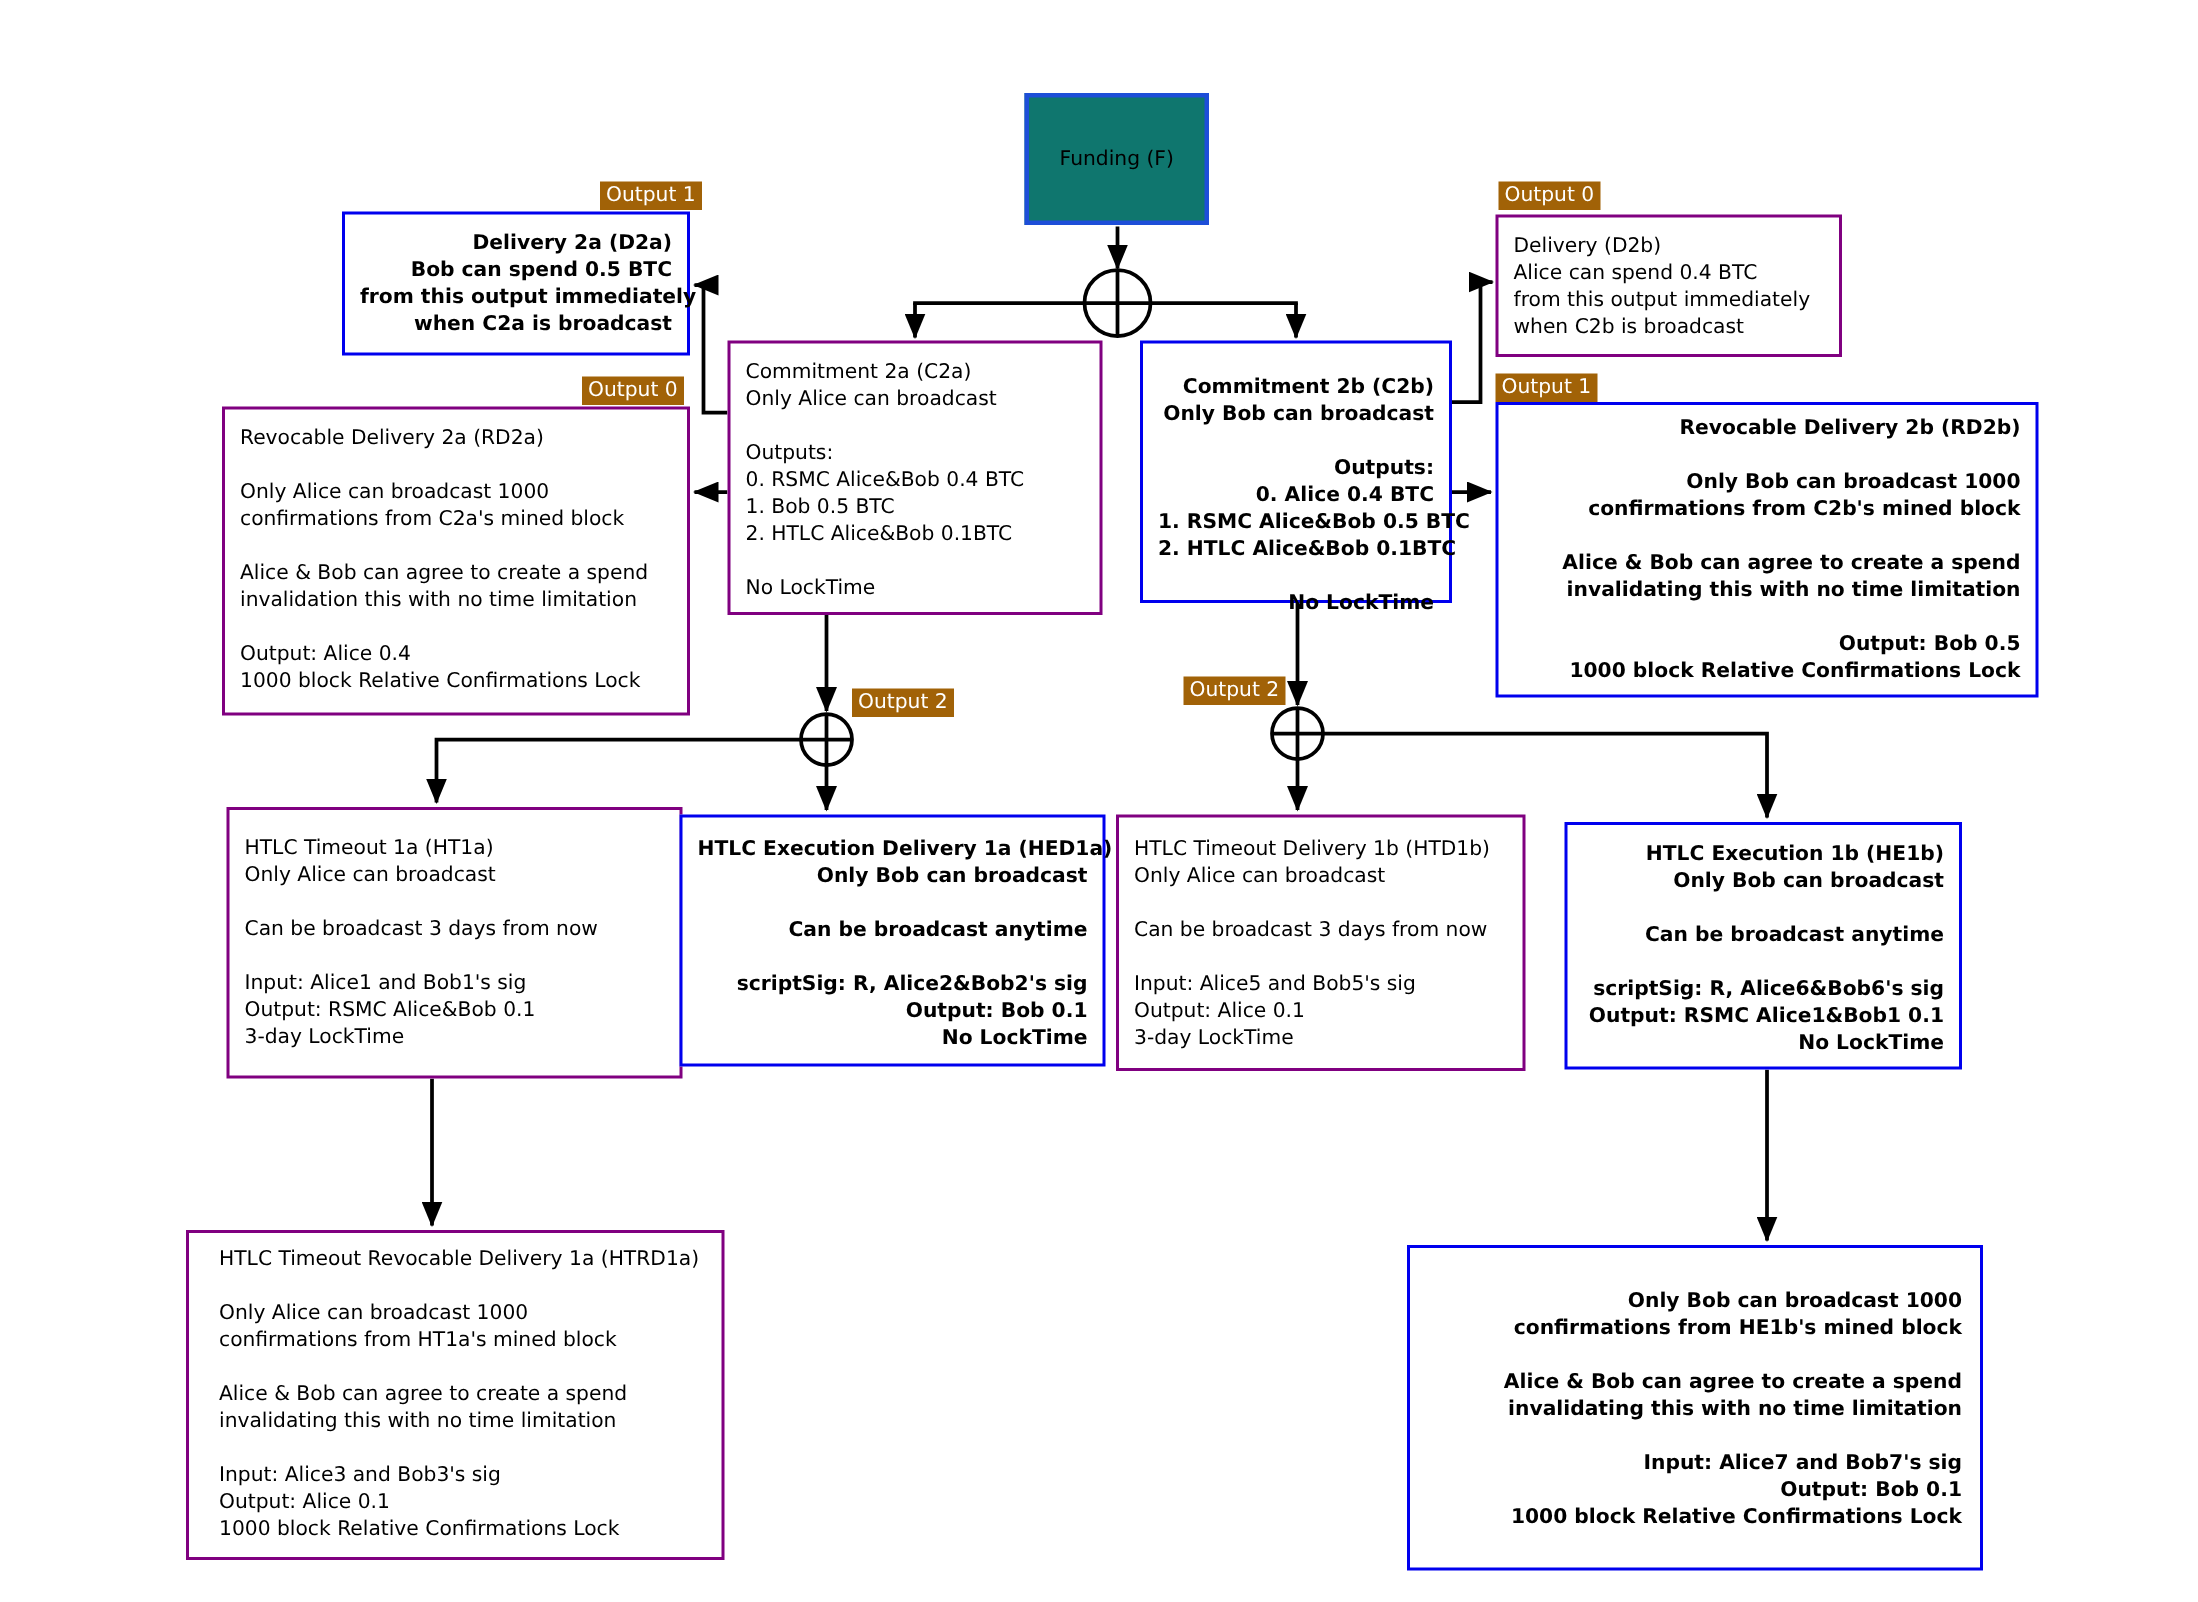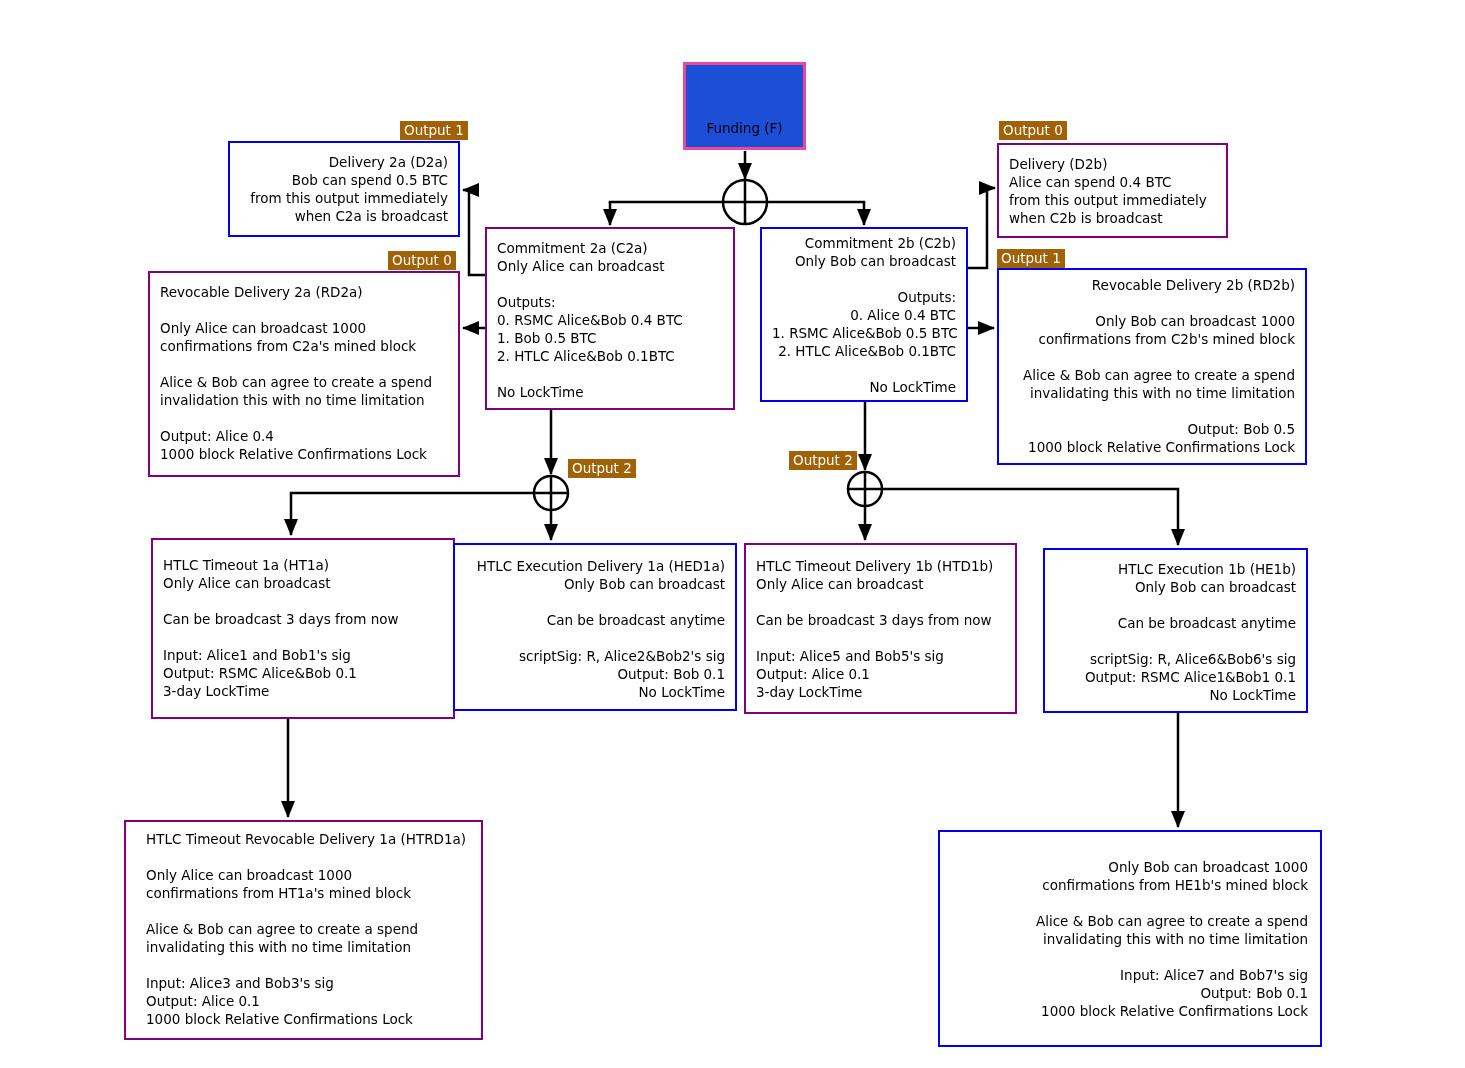--- a/index.html
+++ b/index.html
@@ -15,26 +15,26 @@
   .node{
     position:absolute;
     box-sizing:border-box;
     background:#ffffff;
     padding:10px;
     white-space:nowrap;
   }
   .purple{border:2.5px solid #800080;}
   .blue{border:2.5px solid #0000ee;}
   .left{text-align:left;}
-  .right{text-align:right;}
+  .right{text-align:right;font-weight:bold;}
   .ln{min-height:18px;}
   .funding{
-    border:3px solid #ec4899;
-    background:#1d4ed8;
-    display:flex;align-items:flex-end;justify-content:center;
+    border:3px solid #1d4ed8;
+    background:#0f766e;
+    display:flex;align-items:center;justify-content:center;
   }
   .otag{
     position:absolute;
     background:#a16207;
     color:#ffffff;
     height:19px;line-height:19px;
     padding:0 4px;
     white-space:nowrap;
   }
   svg.wires{position:absolute;left:0;top:0;pointer-events:none;}
@@ -118,21 +118,21 @@
       <div class="ln">Only Alice can broadcast</div>
       <div class="ln"></div>
       <div class="ln">Outputs:</div>
       <div class="ln">0. RSMC Alice&amp;Bob 0.4 BTC</div>
       <div class="ln">1. Bob 0.5 BTC</div>
       <div class="ln">2. HTLC Alice&amp;Bob 0.1BTC</div>
       <div class="ln"></div>
       <div class="ln">No LockTime</div>
     </div>
 
-  <div class="node blue right" style="left:760px;top:227px;width:208px;height:175px;padding-top:5px">
+  <div class="node blue right" style="left:760px;top:227px;width:208px;height:175px;padding-top:20px">
       <div class="ln">Commitment 2b (C2b)</div>
       <div class="ln">Only Bob can broadcast</div>
       <div class="ln"></div>
       <div class="ln">Outputs:</div>
       <div class="ln">0. Alice 0.4 BTC</div>
       <div class="ln">1. RSMC Alice&amp;Bob 0.5 BTC</div>
       <div class="ln">2. HTLC Alice&amp;Bob 0.1BTC</div>
       <div class="ln"></div>
       <div class="ln">No LockTime</div>
     </div>
@@ -143,21 +143,21 @@
       <div class="ln">Only Alice can broadcast 1000</div>
       <div class="ln">confirmations from C2a's mined block</div>
       <div class="ln"></div>
       <div class="ln">Alice &amp; Bob can agree to create a spend</div>
       <div class="ln">invalidation this with no time limitation</div>
       <div class="ln"></div>
       <div class="ln">Output: Alice 0.4</div>
       <div class="ln">1000 block Relative Confirmations Lock</div>
     </div>
 
-  <div class="node blue right" style="left:997px;top:268px;width:310px;height:197px;padding-top:6px">
+  <div class="node blue right" style="left:997px;top:268px;width:362px;height:197px;padding-top:6px">
       <div class="ln">Revocable Delivery 2b (RD2b)</div>
       <div class="ln"></div>
       <div class="ln">Only Bob can broadcast 1000</div>
       <div class="ln">confirmations from C2b's mined block</div>
       <div class="ln"></div>
       <div class="ln">Alice &amp; Bob can agree to create a spend</div>
       <div class="ln">invalidating this with no time limitation</div>
       <div class="ln"></div>
       <div class="ln">Output: Bob 0.5</div>
       <div class="ln">1000 block Relative Confirmations Lock</div>

